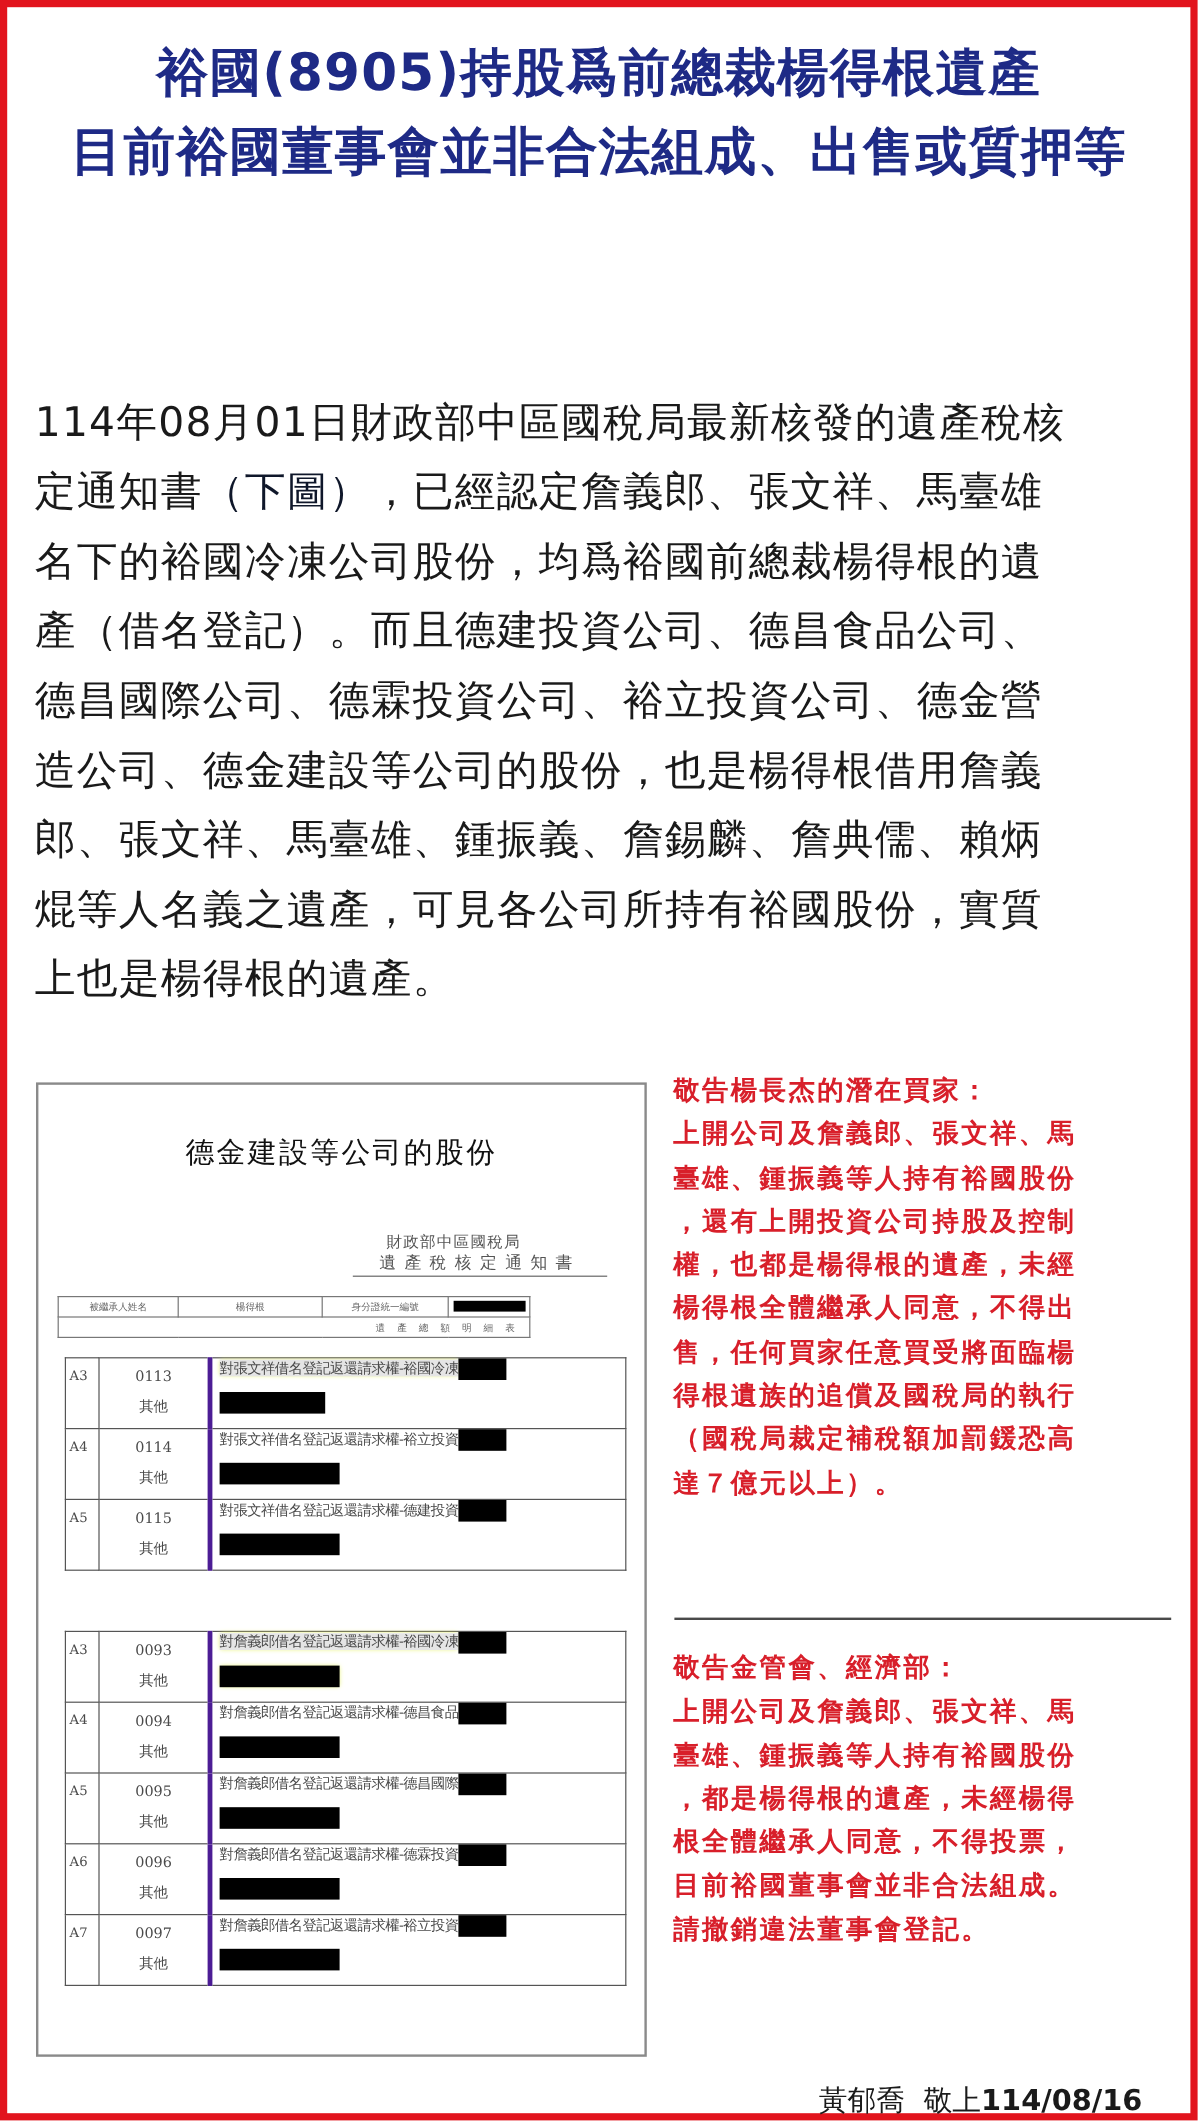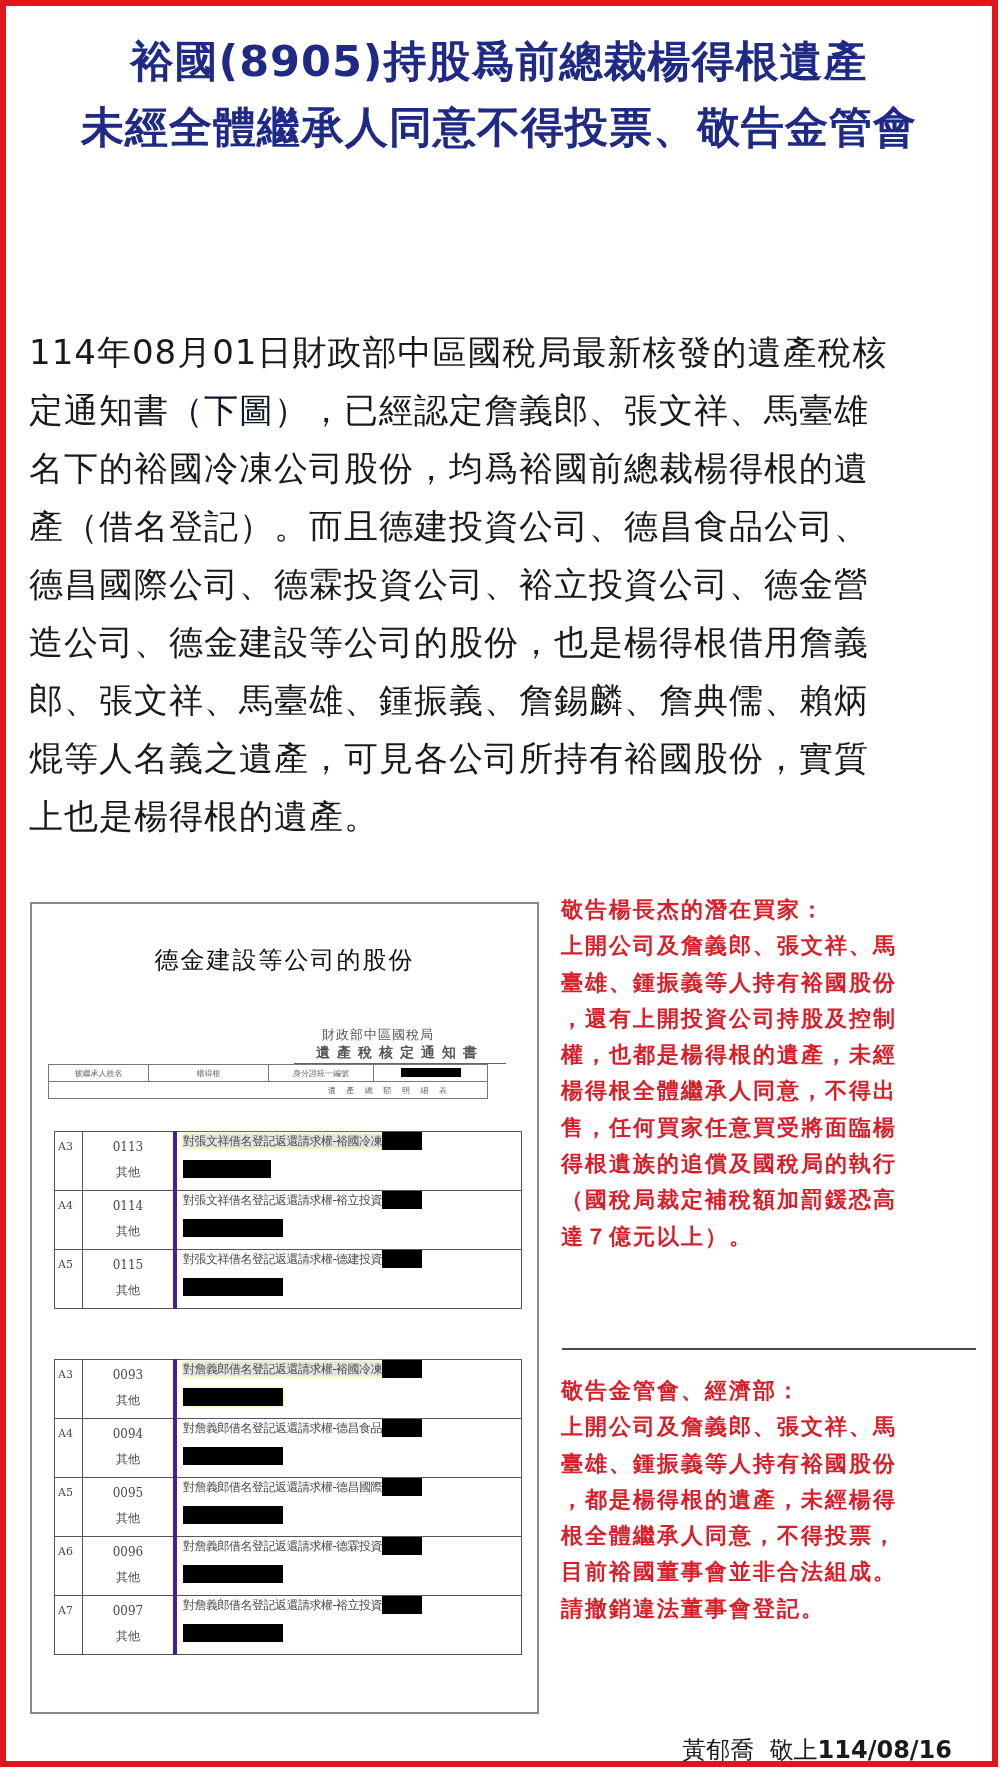--- a/index.html
+++ b/index.html
@@ -30,24 +30,24 @@
   }
   .doc-heading {
     position: absolute; left: 0; top: 40px; width: 100%; text-align: center;
     font-family: "DejaVu Sans", sans-serif; font-size: 24px; color: #111; letter-spacing: 2px;
   }
   .doc-office {
     position: absolute; left: 290px; top: 122px; font-size: 13px; color: #555; letter-spacing: 1px;
   }
   .doc-form-title {
     position: absolute; left: 262px; top: 140px; width: 212px; font-size: 14px; color: #555;
-    letter-spacing: 7px; border-bottom: 1px solid #666; padding-bottom: 1px; text-align: center; font-weight: bold;
+    letter-spacing: 7px; border-bottom: 1px solid #666; padding-bottom: 1px; text-align: center;
   }
   .doc-header-table {
-    position: absolute; left: 16px; top: 160px; width: 440px; border-collapse: collapse; font-size: 8px; color: #666;
+    position: absolute; left: 16px; top: 176px; width: 394px; border-collapse: collapse; font-size: 8px; color: #666;
   }
   .doc-header-table td { border: 1px solid #777; height: 16px; text-align: center; padding: 0 2px; }
   .redact { background: #000; display: inline-block; }
   .doc-table {
     position: absolute; left: 22px; width: 468px; border-collapse: collapse;
     font-size: 12px; color: #4a4a4a;
   }
   .doc-table td { border-top: 1px solid #555; border-bottom: 1px solid #555; vertical-align: top; padding: 0; }
   .doc-table td.c-idx { width: 24px; border-left: 1px solid #555; border-right: 1px solid #555; padding: 8px 0 0 3px; font-size: 11px; }
   .doc-table td.c-code { width: 90px; border-right: 4px solid #4c1d95; text-align: center; }
@@ -73,21 +73,21 @@
   }
   .sig-date { font-weight: bold; }
 </style>
 </head>
 <body>
 
 <div class="frame">
 
   <div class="title-block">
     <div class="title-line">裕國(8905)持股爲前總裁楊得根遺產</div>
-    <div class="title-line">未經全體繼承人同意不得投票、敬告金管會</div>
+    <div class="title-line">目前裕國董事會並非合法組成、出售或質押等</div>
   </div>
 
   <div class="body-text">
     <span class="body-line">114年08月01日財政部中區國稅局最新核發的遺產稅核</span>
     <span class="body-line"><span>定通知書</span><span class="red-inline">（下圖）</span><span>，已經認定詹義郎、張文祥、馬臺雄</span></span>
     <span class="body-line">名下的裕國冷凍公司股份，均爲裕國前總裁楊得根的遺</span>
     <span class="body-line">產（借名登記）。而且德建投資公司、德昌食品公司、</span>
     <span class="body-line">德昌國際公司、德霖投資公司、裕立投資公司、德金營</span>
     <span class="body-line">造公司、德金建設等公司的股份，也是楊得根借用詹義</span>
     <span class="body-line">郎、張文祥、馬臺雄、鍾振義、詹錫麟、詹典儒、賴炳</span>
@@ -102,21 +102,21 @@
 
     <table class="doc-header-table">
       <tbody>
           <tr>
         <td style="width:95px">被繼承人姓名</td>
         <td style="width:115px">楊得根</td>
         <td style="width:100px">身分證統一編號</td>
         <td><span class="redact" style="width:60px;height:9px;"></span></td>
       </tr>
       <tr>
-        <td colspan="4" style="text-align:right;padding-right:36px;letter-spacing:4px;">遺 產 總 額 明 細 表</td>
+        <td colspan="4" style="text-align:right;padding-right:8px;letter-spacing:4px;font-family:Liberation Serif, serif;">遺 產 總 額 明 細 表</td>
       </tr>
     </tbody>
       </table>
 
     <table class="doc-table" style="top:227px;">
       <tbody>
           <tr>
         <td class="c-idx">A3</td>
         <td class="c-code">
               <span class="code-top">0113</span>

